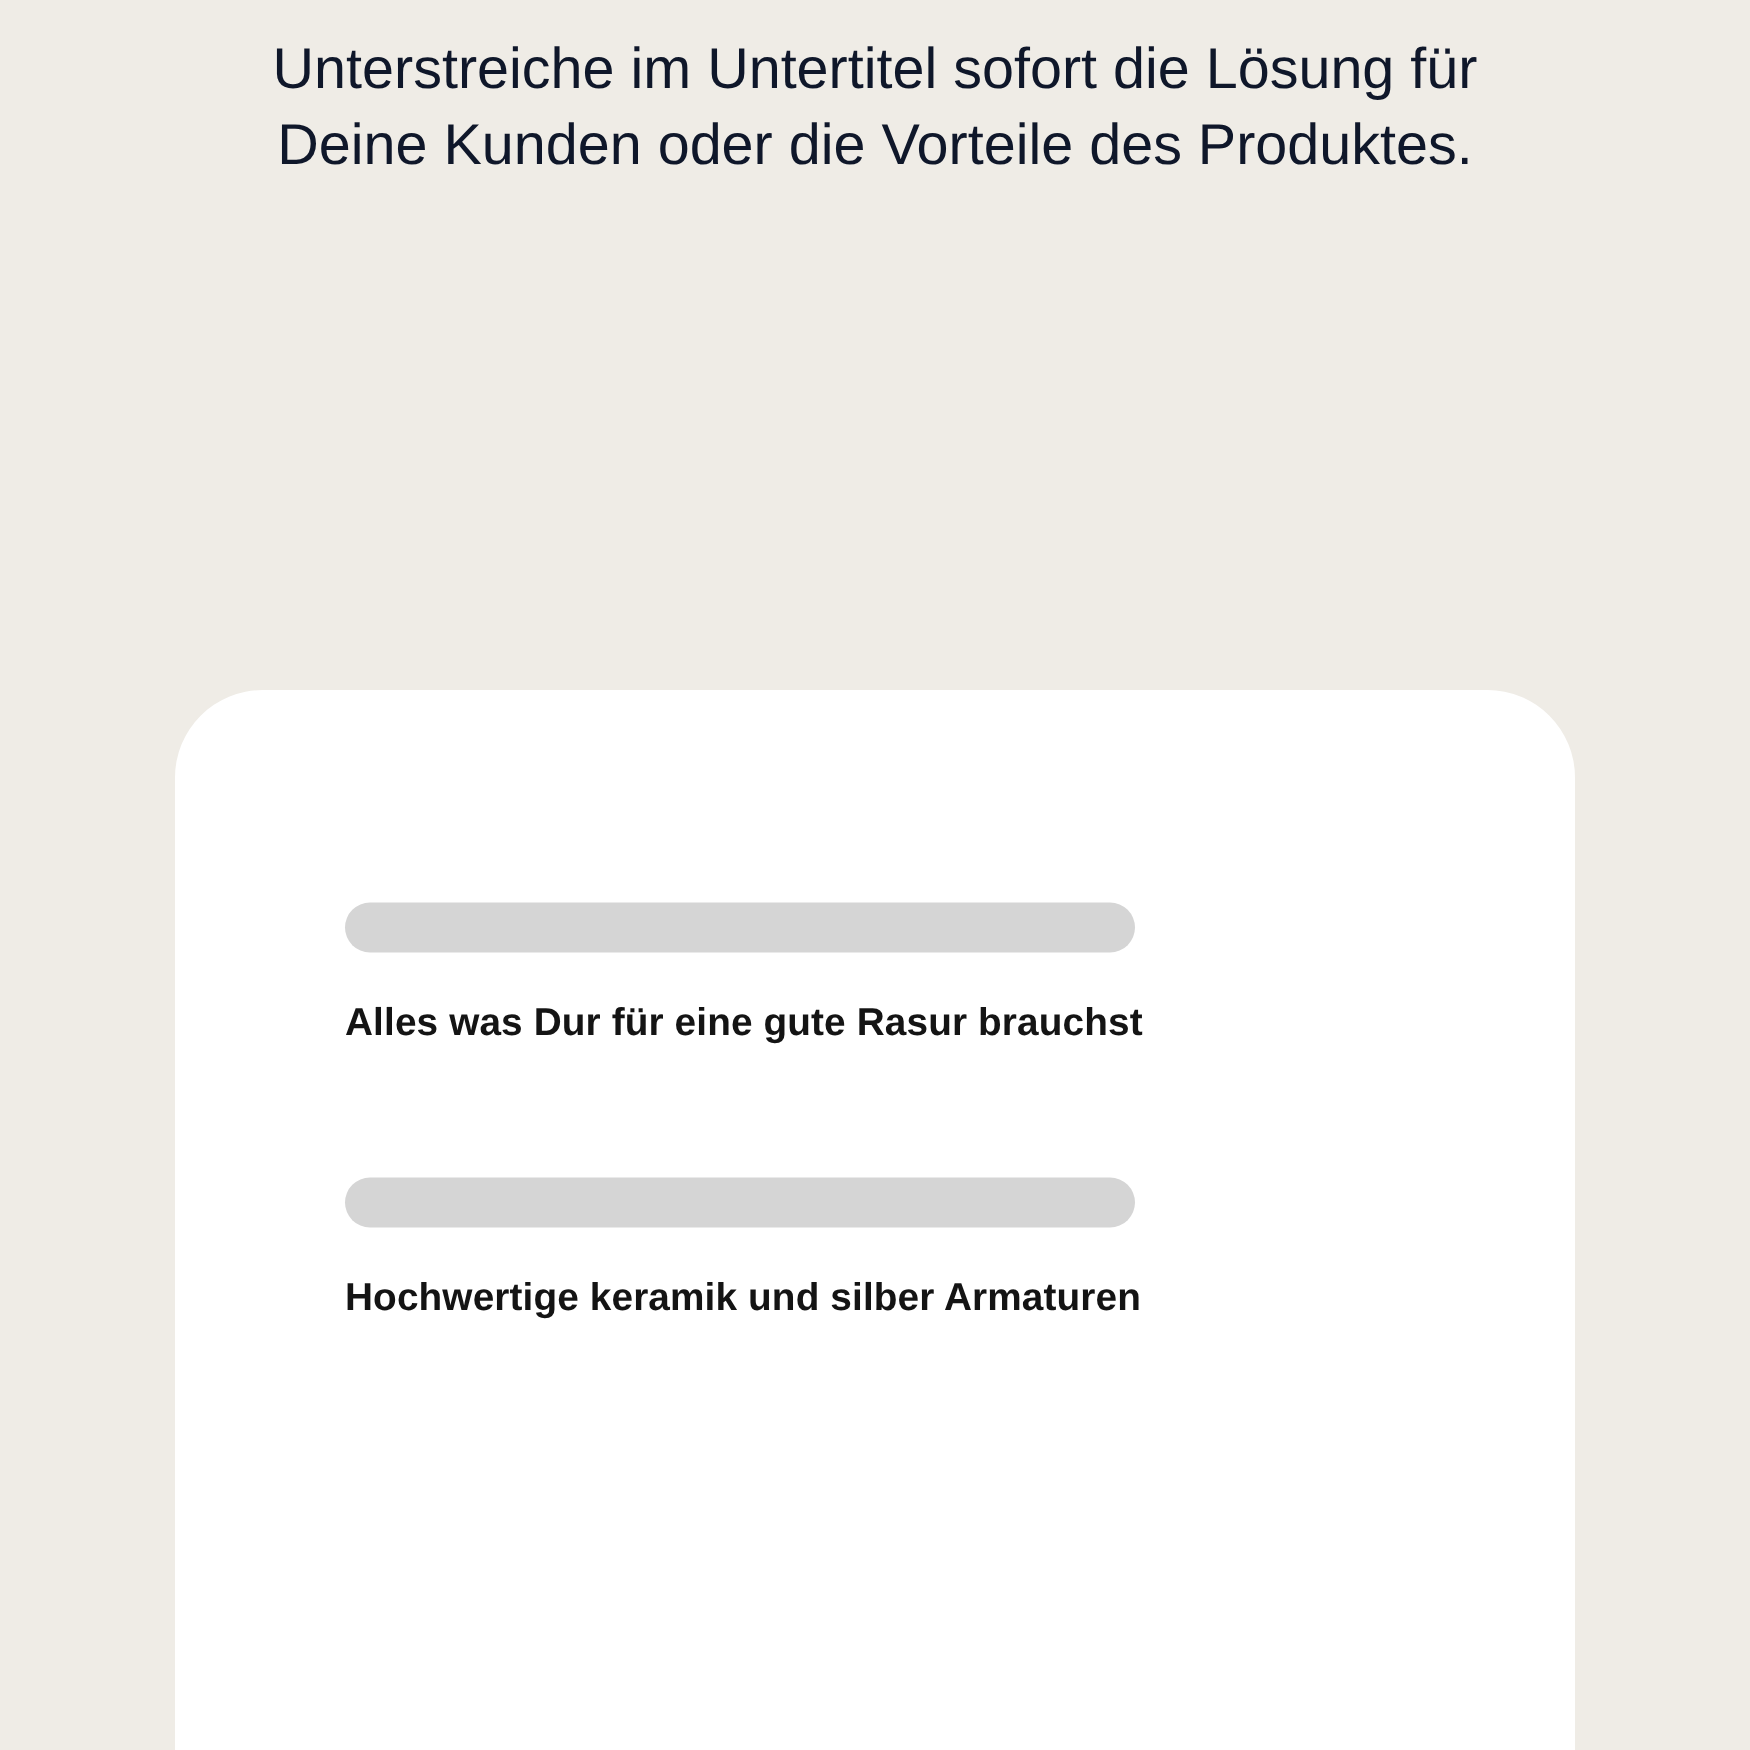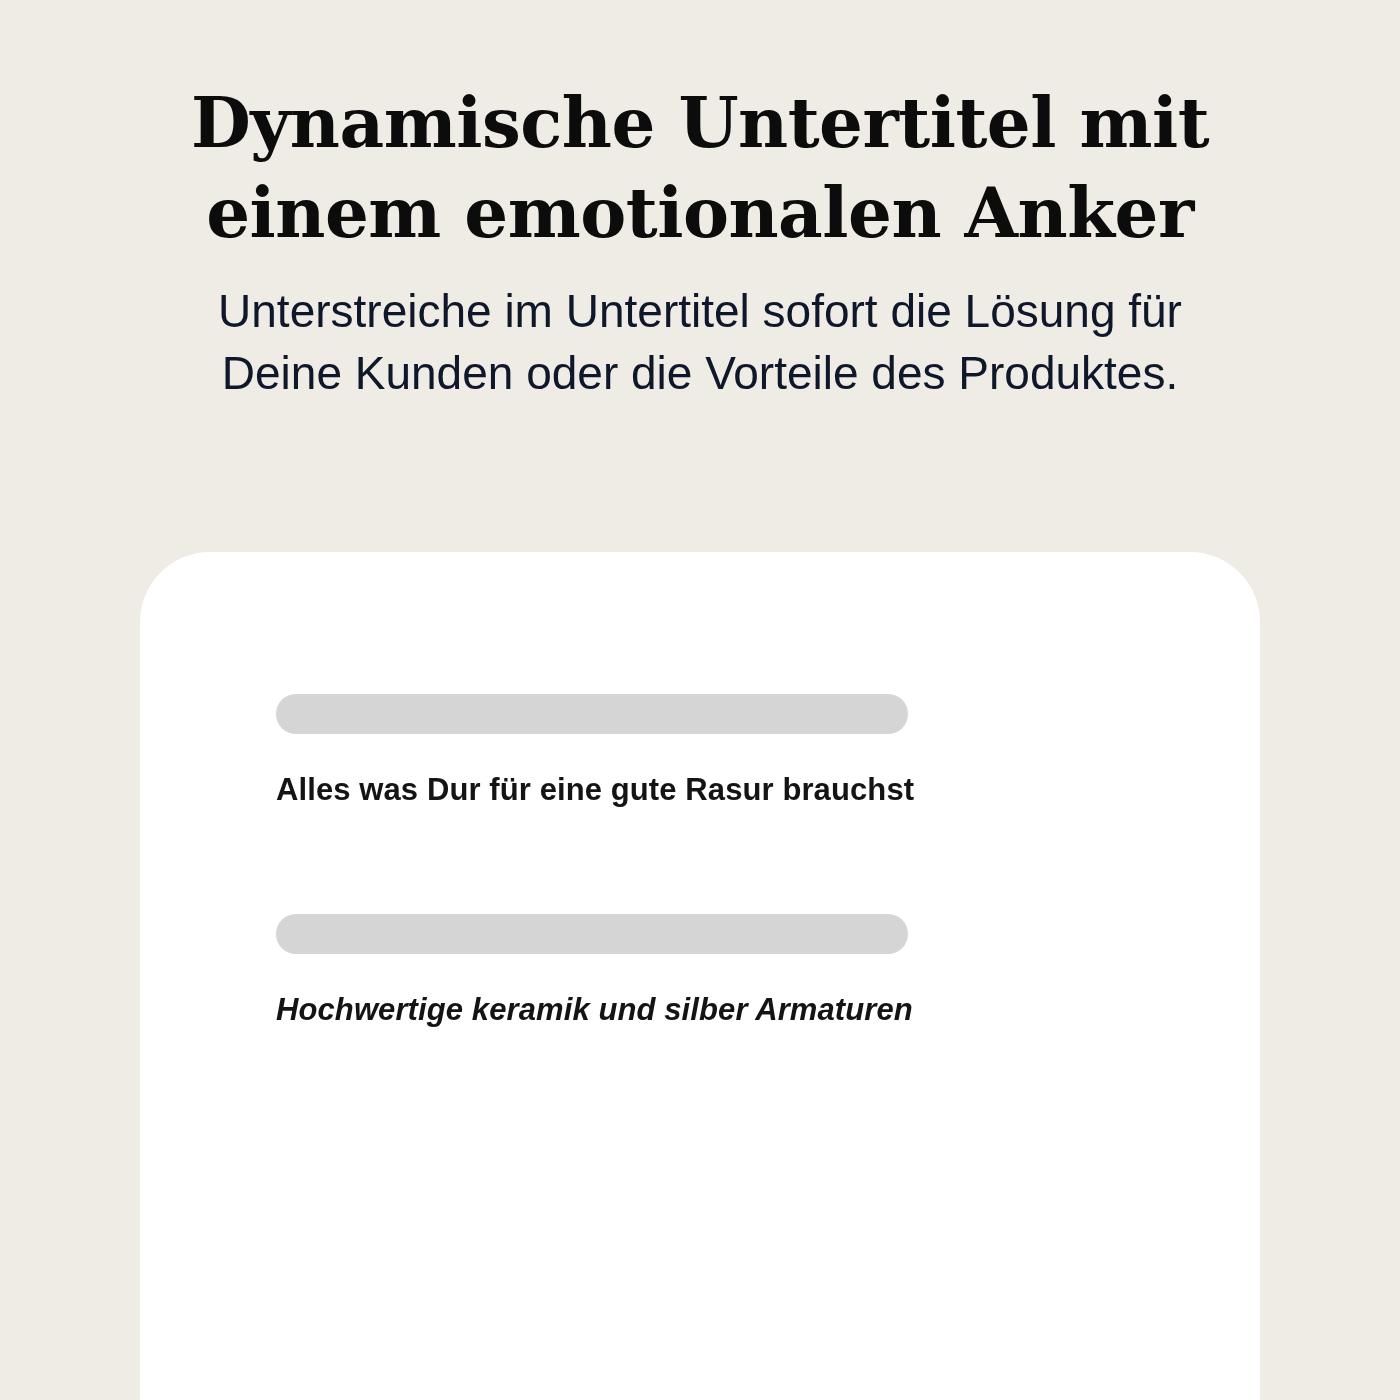--- a/index.html
+++ b/index.html
@@ -52,21 +52,21 @@
     width: 1120px;
     height: 900px;
     background: #ffffff;
     border-top-left-radius: 70px;
     border-top-right-radius: 70px;
   }
 
   .rows {
     position: absolute;
     left: 136px;
-    top: 142px;
+    top: 170px;
     right: 136px;
   }
 
   .row {
     margin-bottom: 106px;
   }
 
   .placeholder-bar {
     width: 632px;
     height: 40px;
@@ -81,29 +81,27 @@
     color: #141414;
     letter-spacing: 0.1px;
   }
 
   .row-caption.bold {
     font-weight: 600;
   }
 
   .row-caption.bold-italic {
     font-weight: 700;
-    font-style: italic;
   }
 </style>
 </head>
 <body>
 
 <div class="slide">
 
-  <h1 class="headline">Dynamische Untertitel mit einem emotionalen Anker</h1>
 
   <p class="subheadline">Unterstreiche im Untertitel sofort die Lösung für Deine Kunden oder die Vorteile des Produktes.</p>
 
   <div class="phone-card">
     <div class="rows">
 
       <div class="row">
         <div class="placeholder-bar"></div>
         <div class="row-caption bold">Alles was Dur für eine gute Rasur brauchst</div>
       </div>

